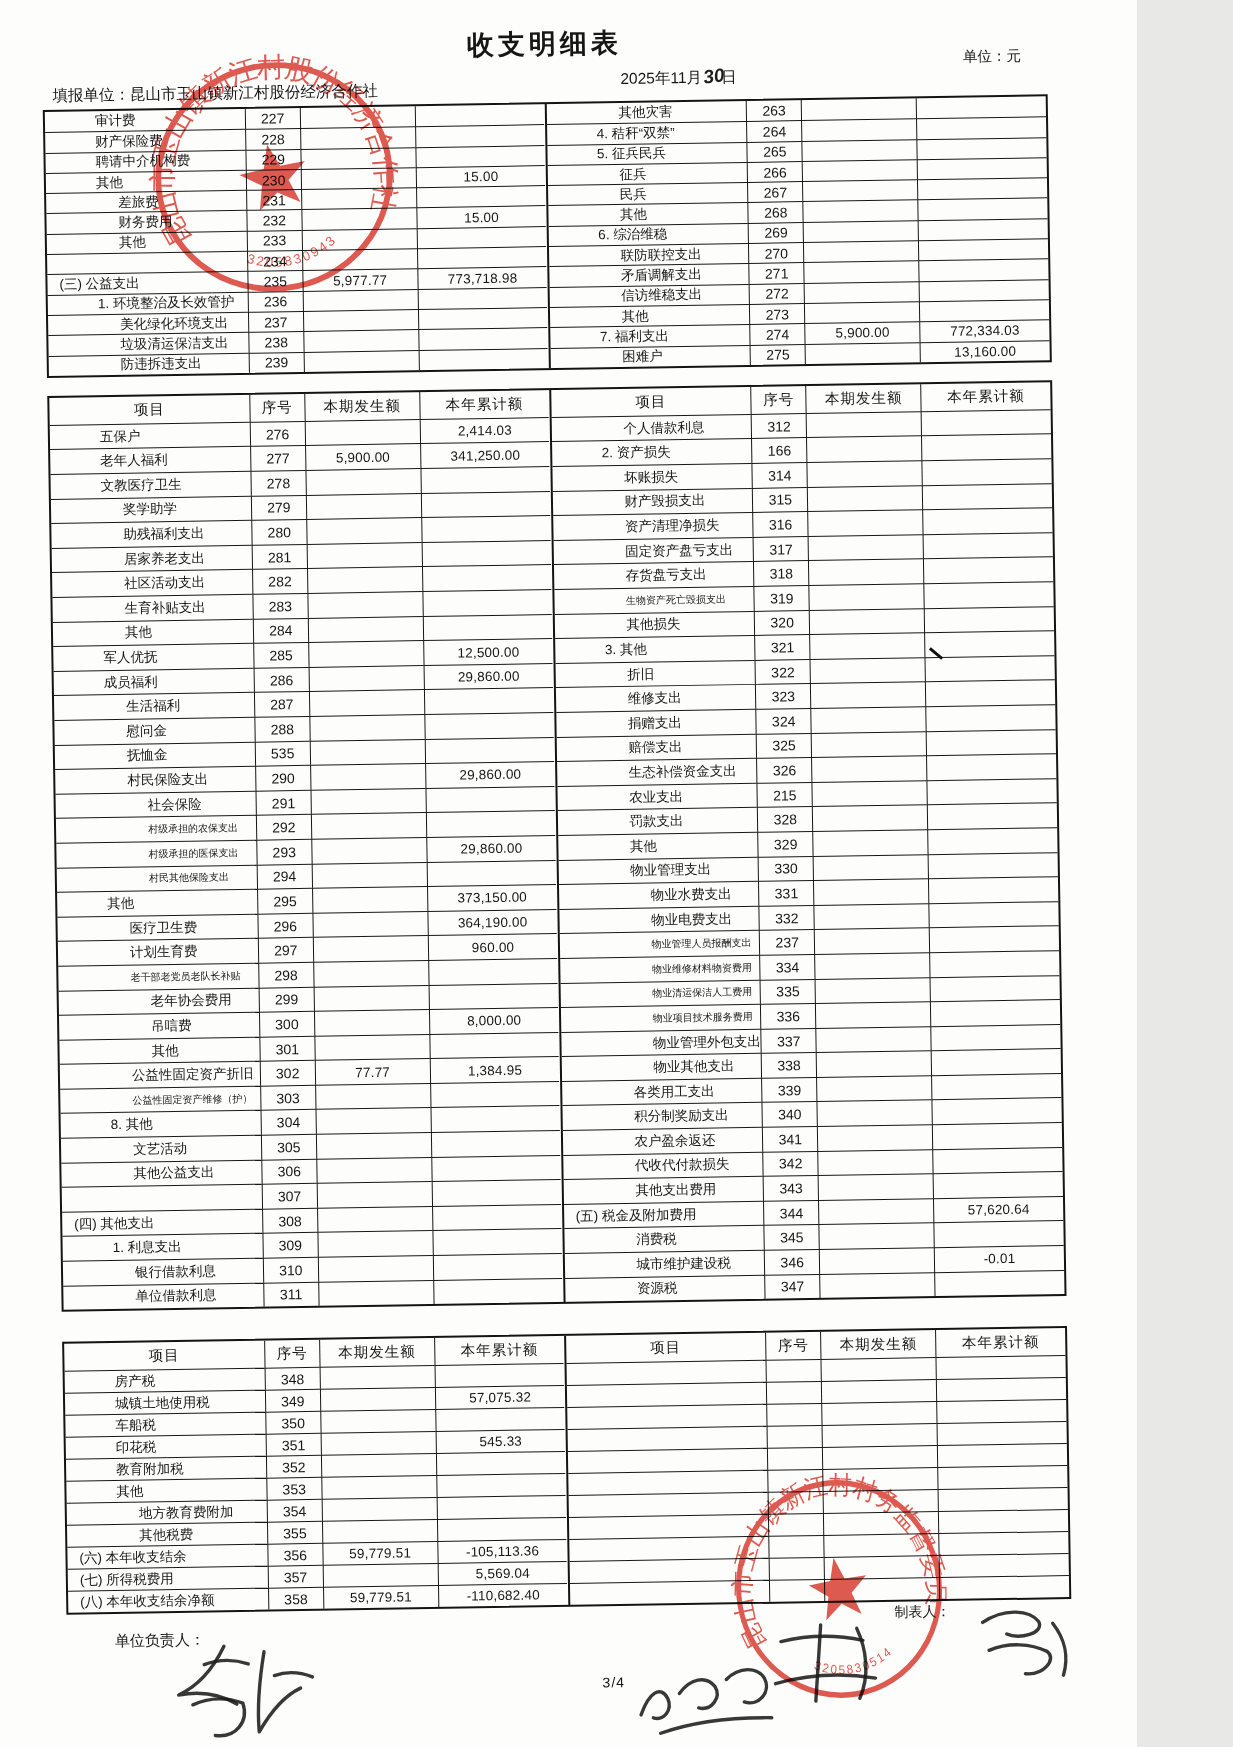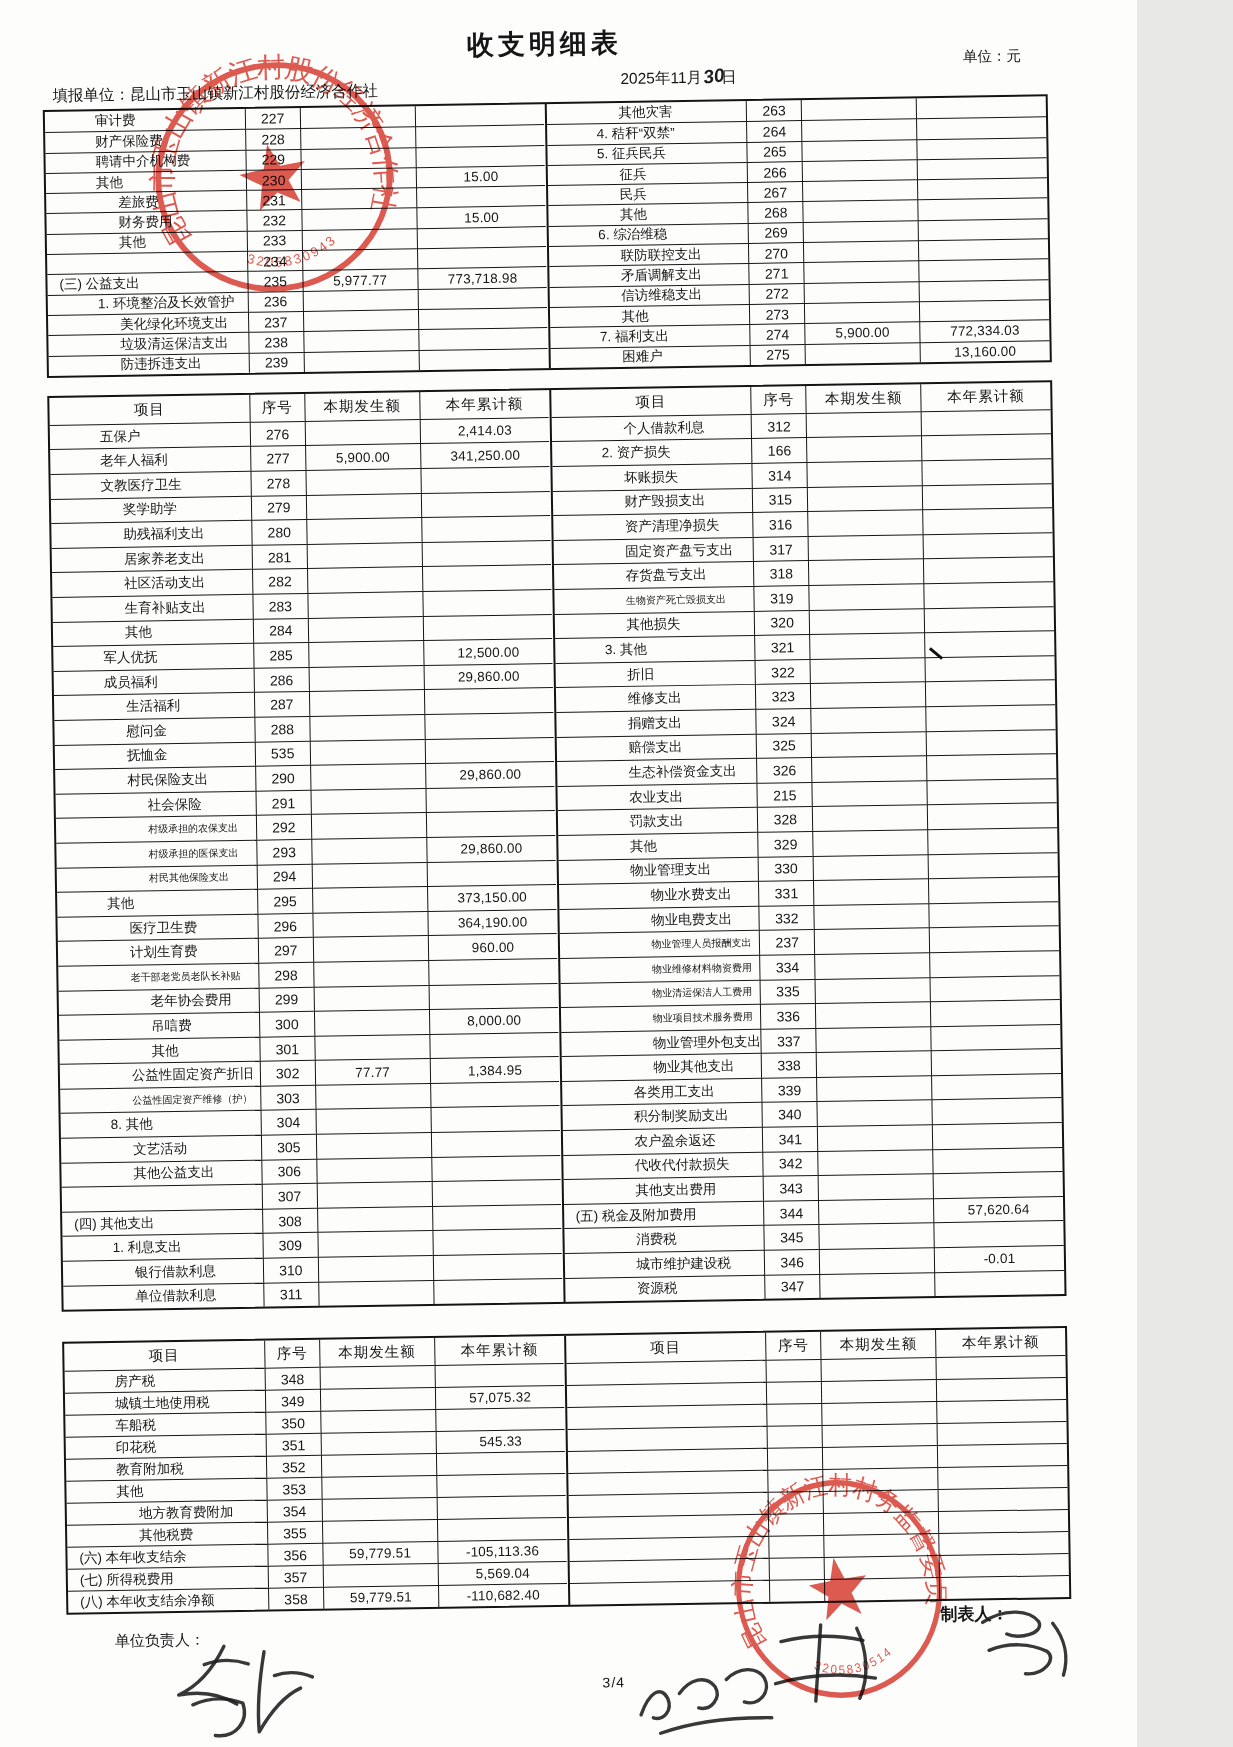--- a/index.html
+++ b/index.html
@@ -22,21 +22,21 @@
   .t-top{--rh:20.3px;}.t-mid{--rh:24.6px;}.t-bot{--rh:22px;}
   .cell{height:var(--rh);}
   .hcell{height:27px;justify-content:center;font-size:14.5px;letter-spacing:1px;}
   .lab{font-size:13.5px;white-space:nowrap;}
   .lab.small{font-size:10px;}
   .ind0{padding-left:12px;}.ind1{padding-left:50px;}.ind2{padding-left:72px;}.ind3{padding-left:92px;}
   .seq{justify-content:center;font-size:14px;}
   .num{justify-content:center;font-size:13.5px;letter-spacing:0.2px;}
   .footer{position:relative;height:150px;}
   .resp-label{position:absolute;left:48px;top:18px;font-size:15px;}
-  .prep-label{position:absolute;left:874px;top:2px;font-size:17px;font-weight:bold;}
+  .prep-label{position:absolute;left:828px;top:2px;font-size:14px;}
   .page-num{position:absolute;left:535px;top:68px;font-size:14px;letter-spacing:1px;}
   .sig{position:absolute;}
   .sig path{stroke:#1c1c1c;stroke-width:3.4;fill:none;stroke-linecap:round;stroke-linejoin:round;opacity:0.88;}
   .stamp{position:absolute;color:#d8372c;opacity:0.82;mix-blend-mode:multiply;}
   .mark{position:absolute;left:928px;top:652px;width:16px;height:3px;background:#111;transform:rotate(40deg);}
 </style>
 </head>
 <body>
 
 <div class="page">

